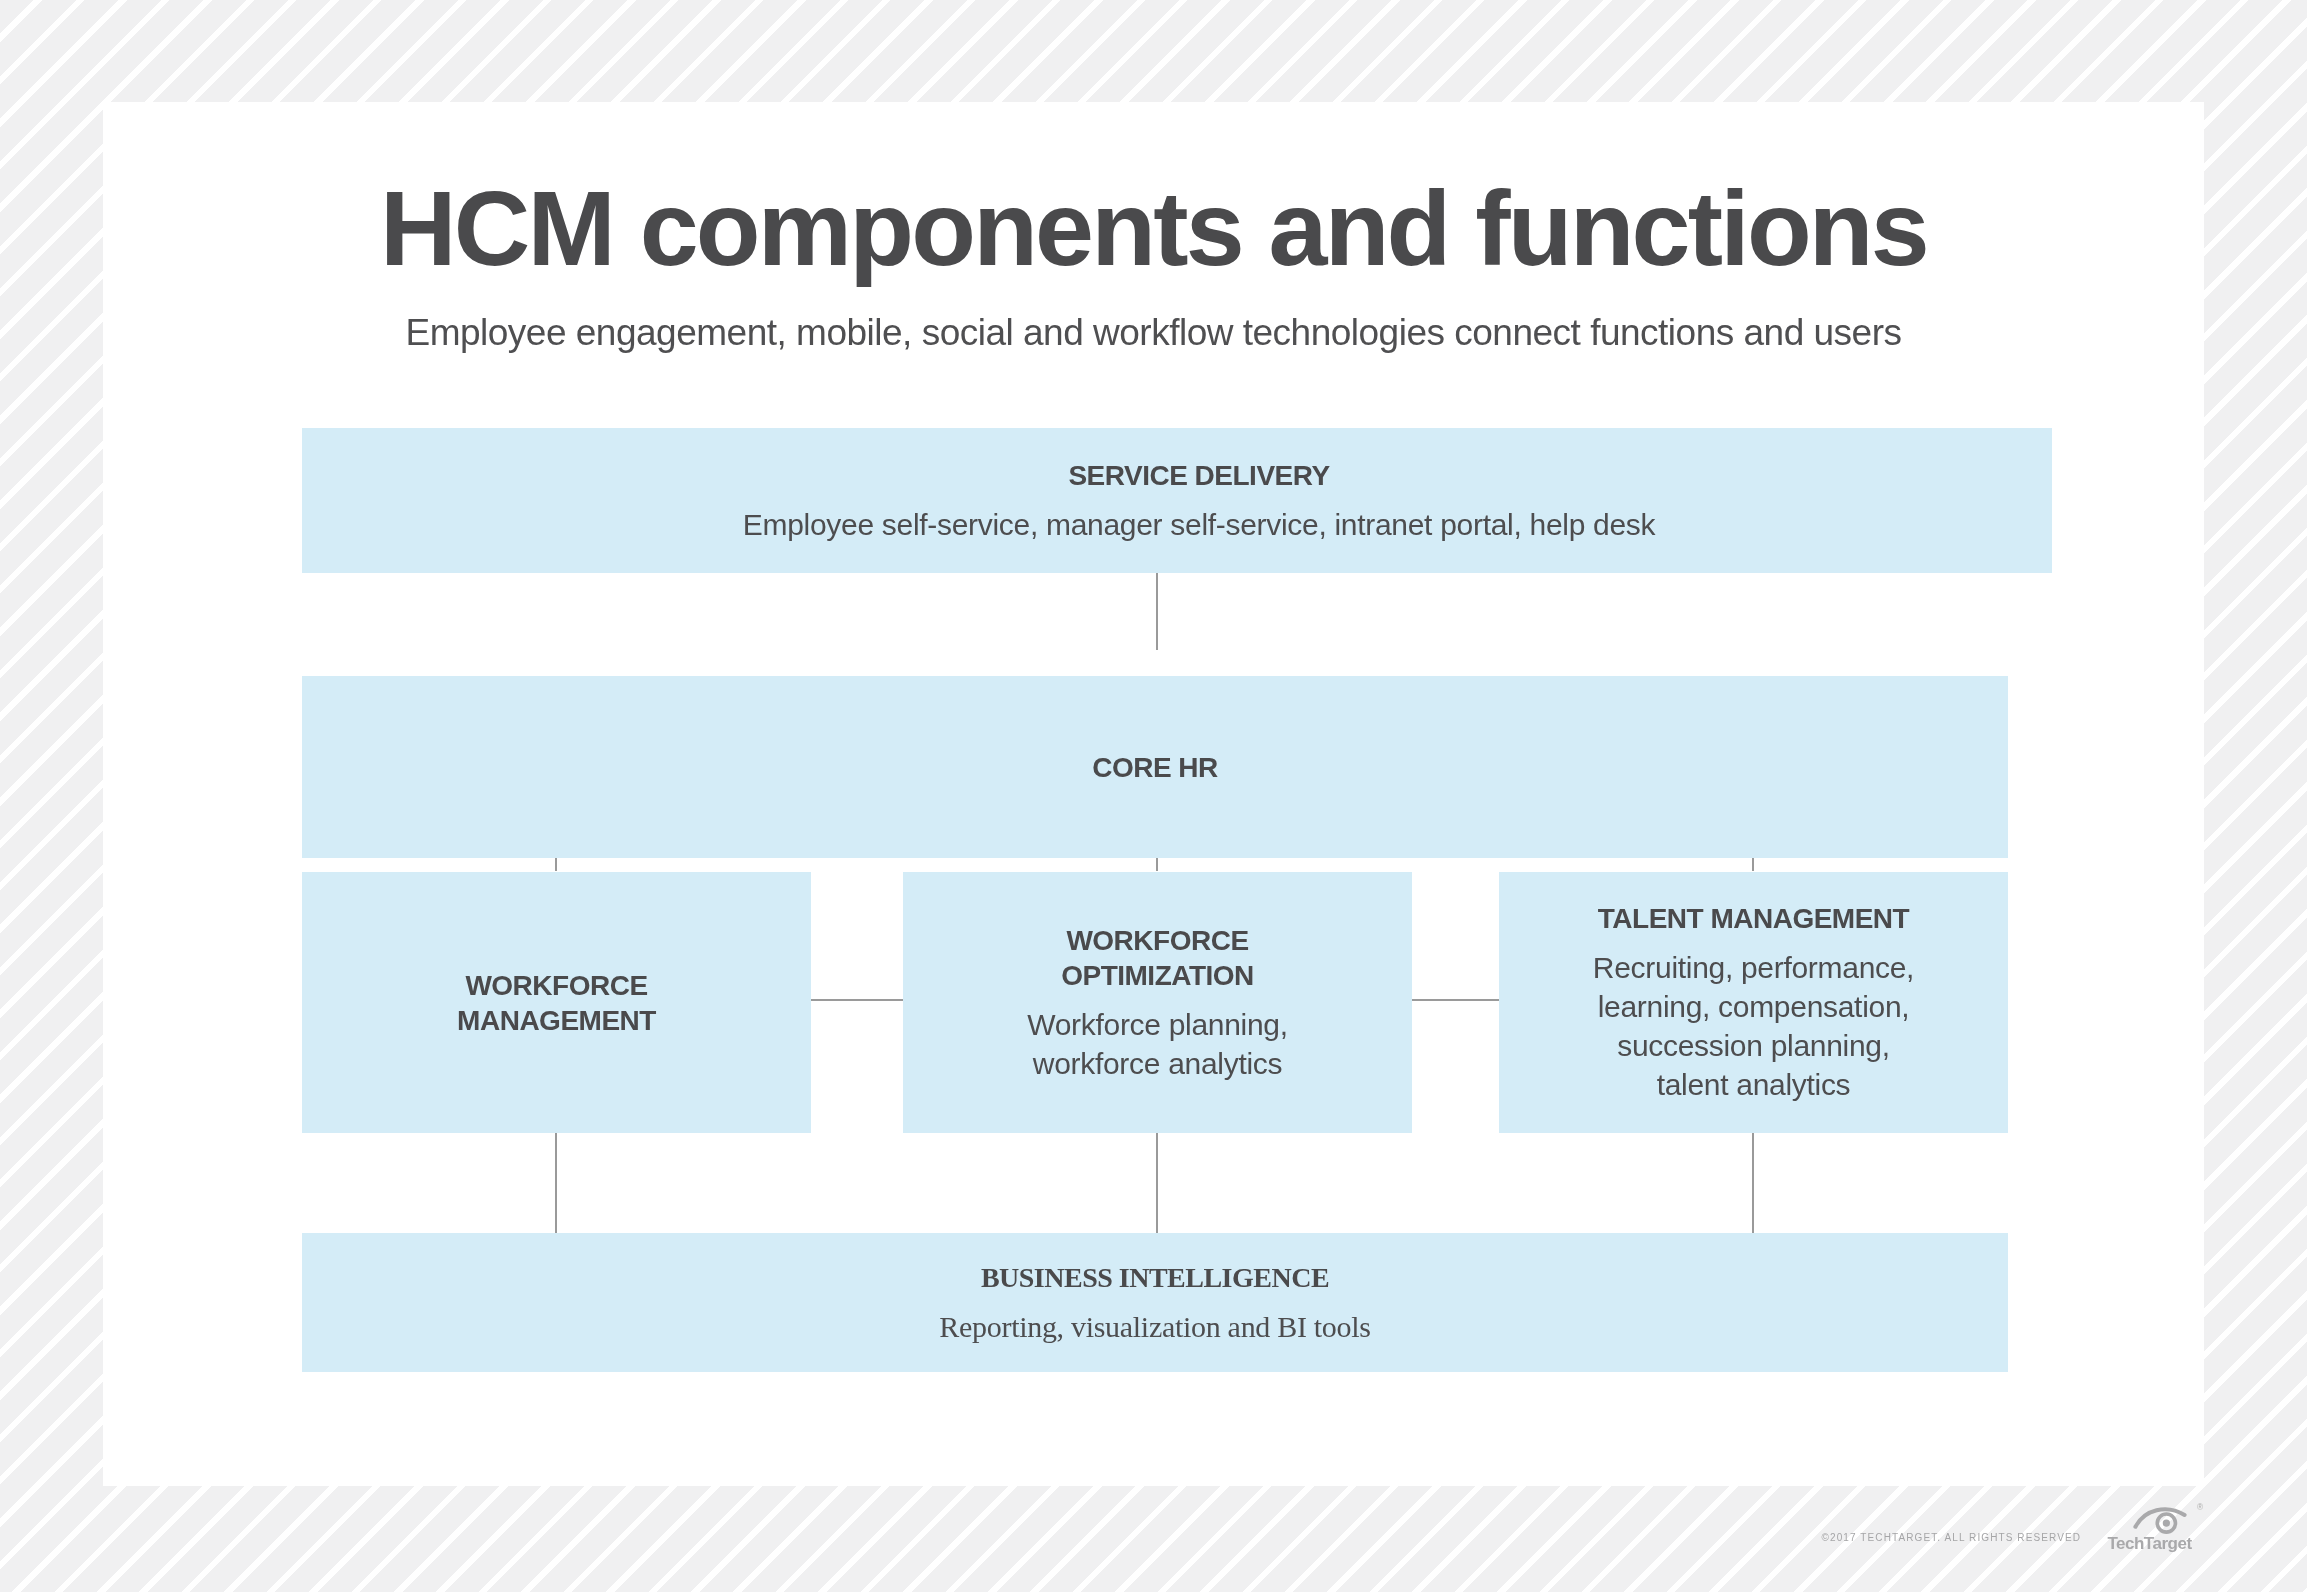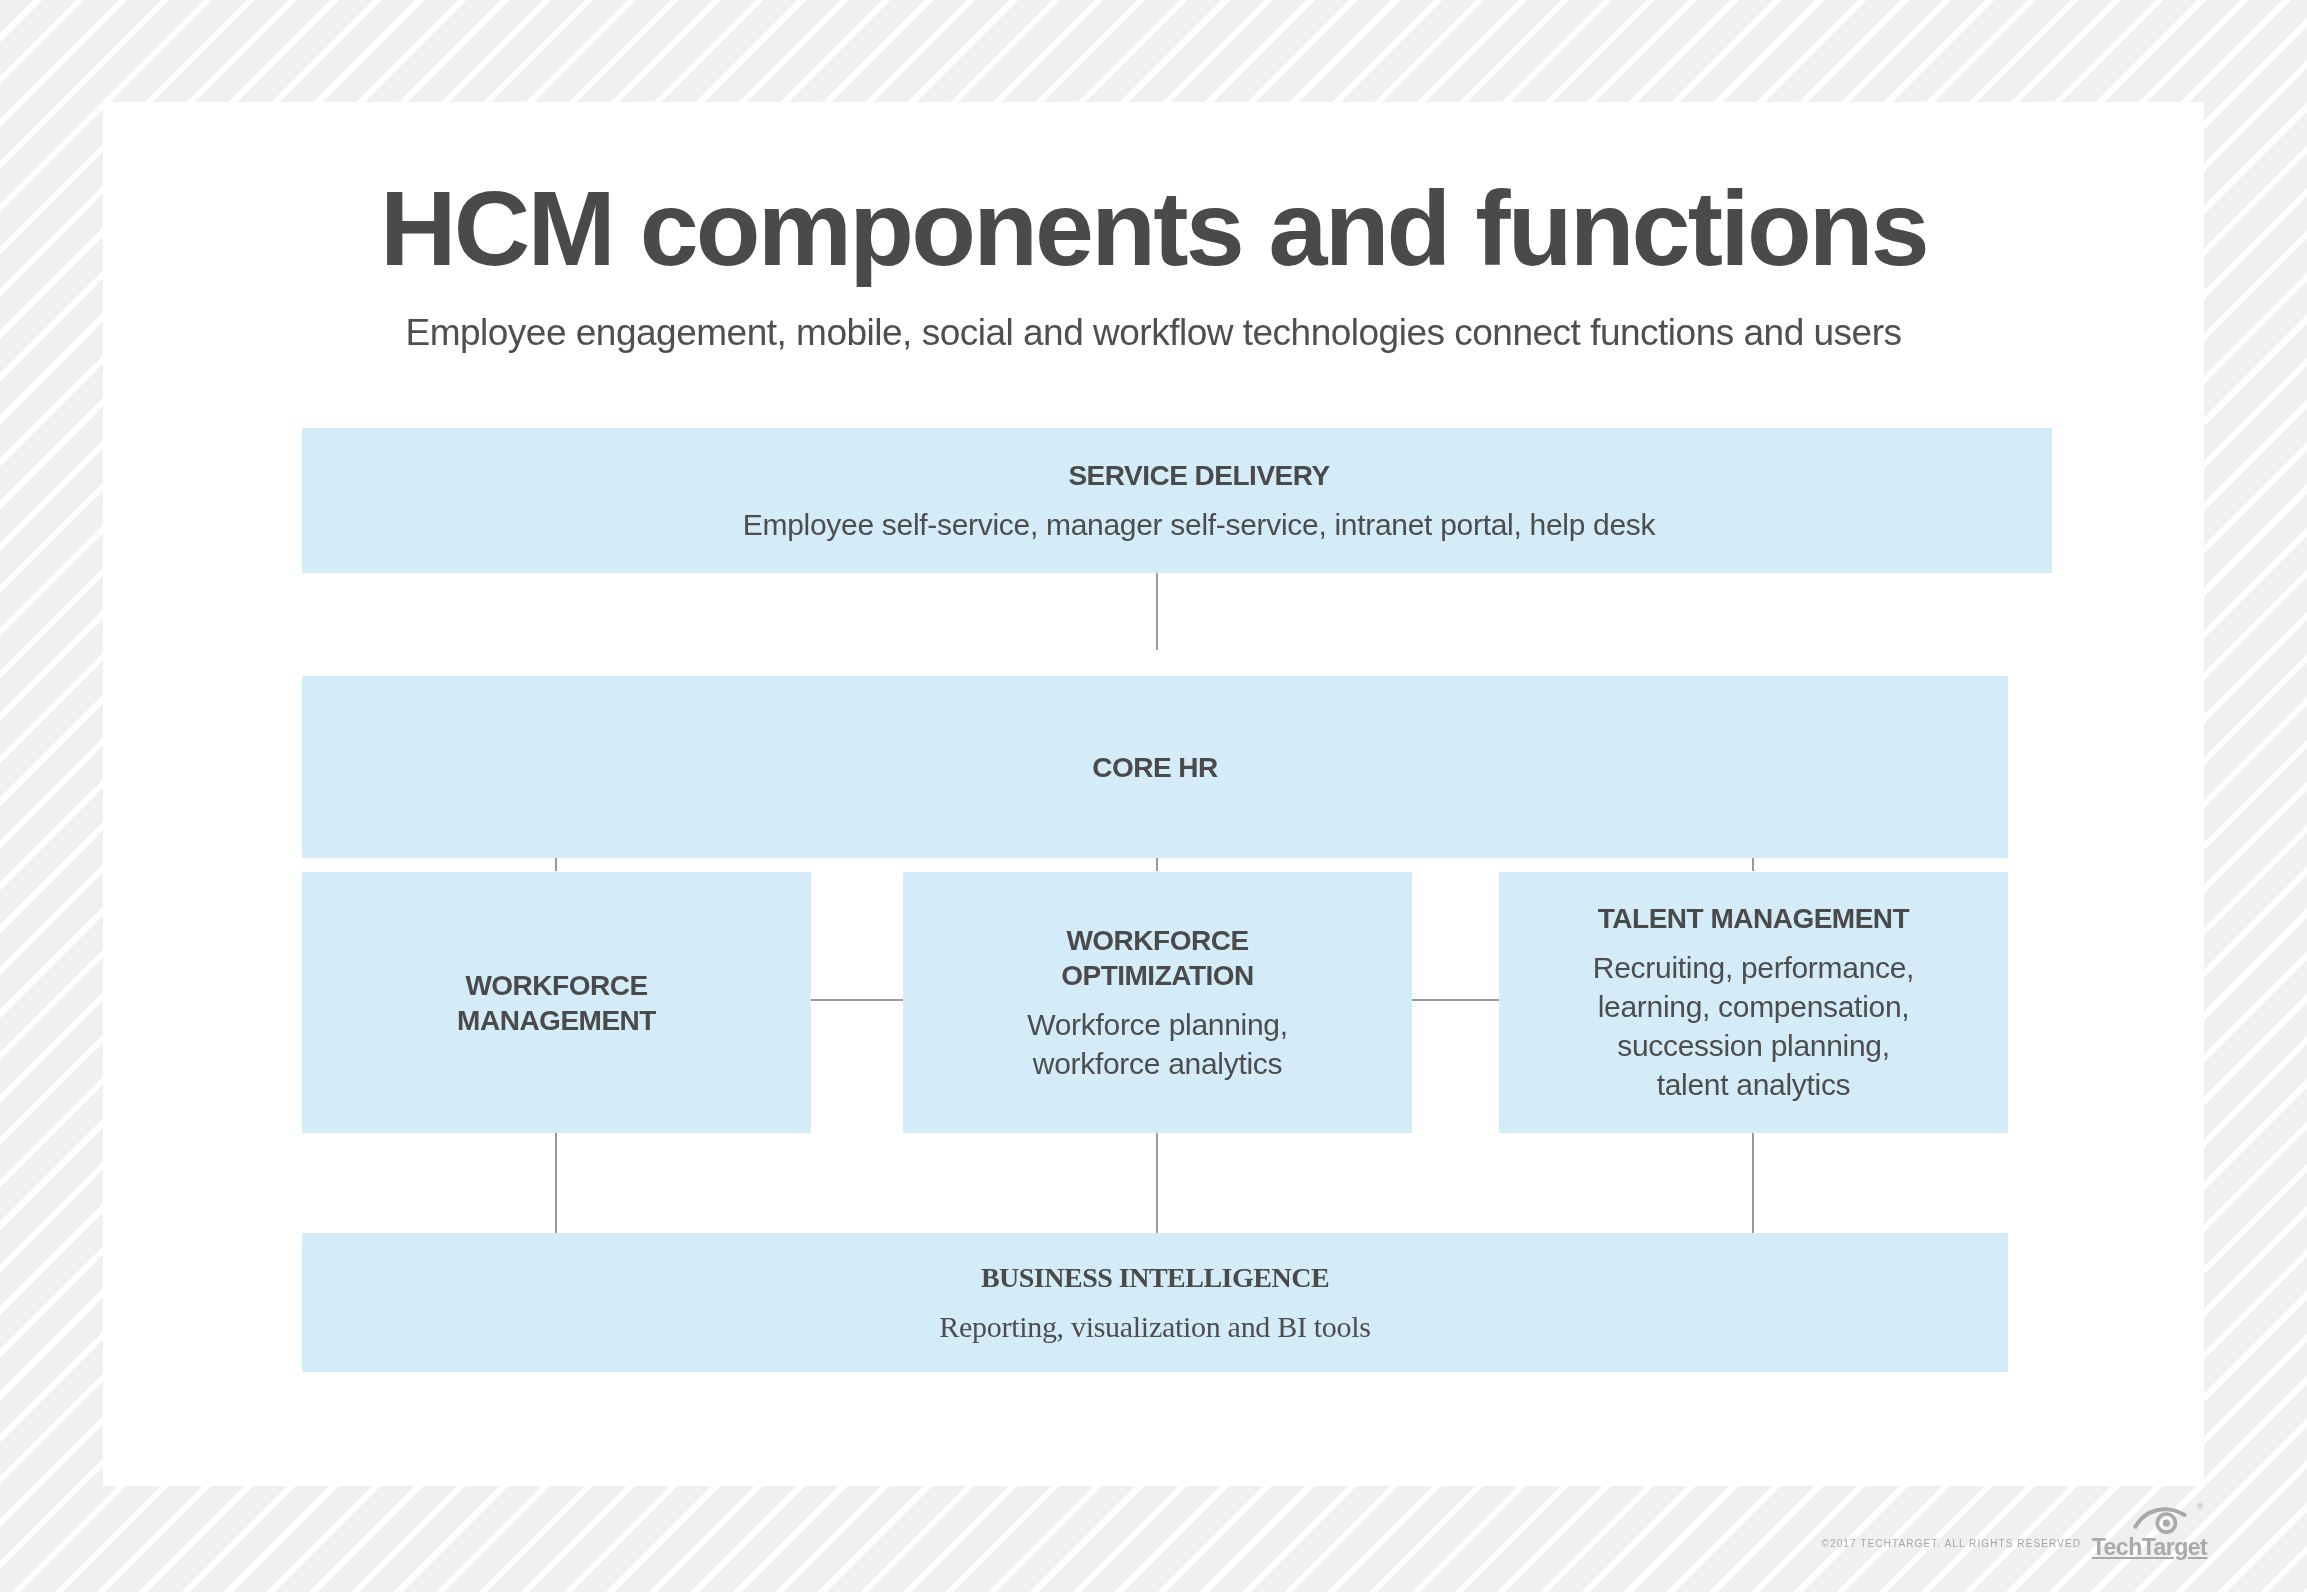--- a/index.html
+++ b/index.html
@@ -103,26 +103,25 @@
   }
   .logo {
     position: relative;
     width: 111px;
     display: flex;
     flex-direction: column;
     align-items: center;
   }
   .logo-eye { margin-left: 20px; margin-bottom: 0.9px; }
   .logo-text {
-    font-size: 23px;
+    font-size: 17px;
     font-weight: bold;
     letter-spacing: -0.5px;
     color: #a9a9ab;
     line-height: 1.1;
-    text-decoration: underline;
   }
   .registered {
     position: absolute;
     right: 1.8px; top: -1.8px;
     font-size: 8.3px;
     color: #aeaeae;
   }
 </style>
 </head>
 <body>

